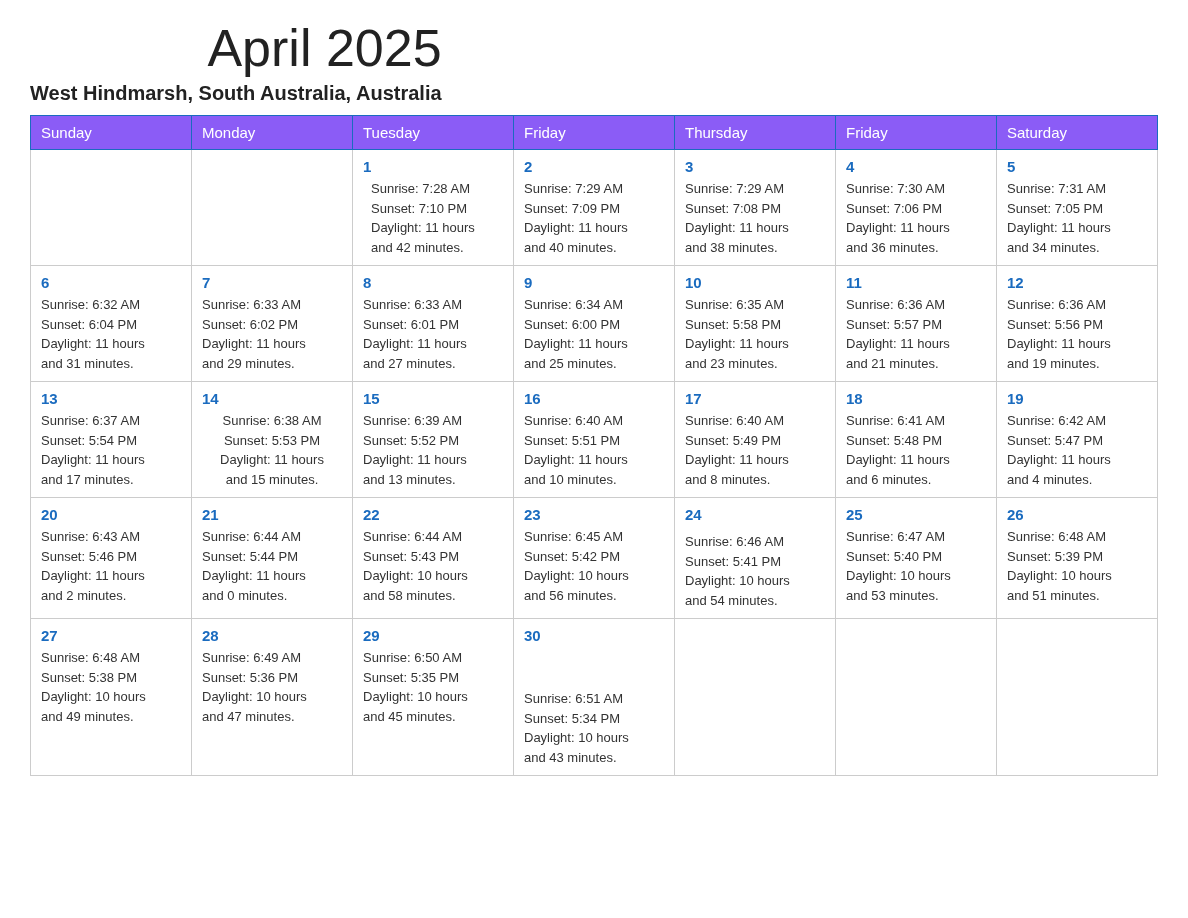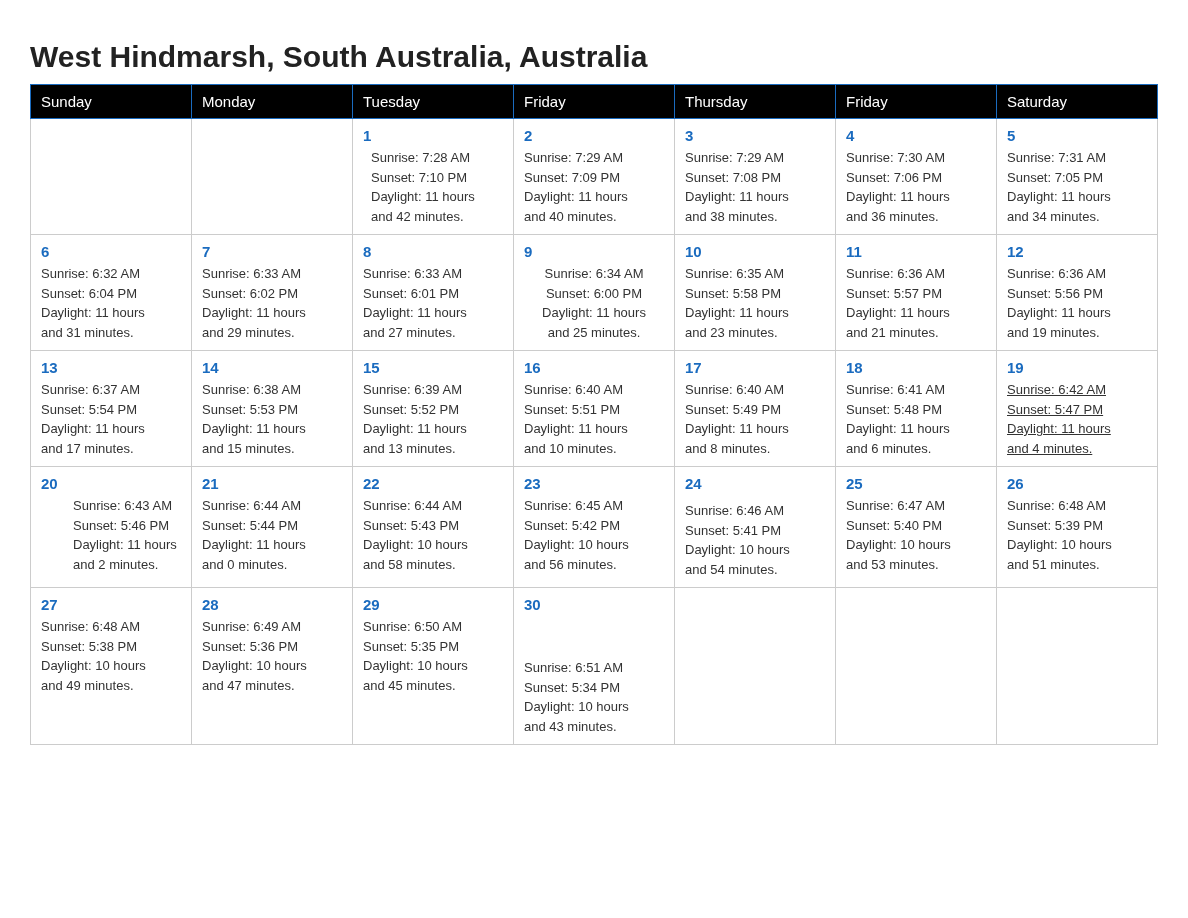--- a/index.html
+++ b/index.html
@@ -25,32 +25,32 @@
     .title-block {
       text-align: right;
     }
     .month-title {
       font-size: 52px;
       font-weight: normal;
       color: #222;
       line-height: 1.1;
     }
     .location-title {
-      font-size: 30px;
+      font-size: 20px;
       font-weight: bold;
       color: #222;
-      margin-top: 20px;
+      margin-top: 5px;
     }
     .calendar {
       width: 100%;
       border-collapse: collapse;
       margin-top: 10px;
     }
     .calendar th {
-      background-color: #000000;
+      background-color: #8b5cf6;
       color: #fff;
       padding: 8px 10px;
       text-align: left;
       font-size: 15px;
       font-weight: normal;
       border: 1px solid #1a6bbf;
     }
     .calendar td {
       vertical-align: top;
       padding: 8px 10px;
@@ -99,20 +99,21 @@
       margin-left: 1px;
       position: relative;
       top: 2px;
     }
   </style>
 </head>
 <body>
 
 <div class="header">
   <div class="title-block">
+    <div class="month-title">April 2025</div>
     <div class="location-title">West Hindmarsh, South Australia, Australia</div>
   </div>
 </div>
 
 <table class="calendar">
   <thead>
     <tr>
     <th>Sunday</th>
         <th>Monday</th>
         <th>Tuesday</th>
@@ -179,21 +180,21 @@
         </td>
         <td>
           <span class="day-num">8</span>
           <div class="day-info" style="white-space: pre-line;">Sunrise: 6:33 AM
 Sunset: 6:01 PM
 Daylight: 11 hours
 and 27 minutes.</div>
         </td>
         <td>
           <span class="day-num">9</span>
-          <div class="day-info" style="white-space: pre-line; text-align: center;">Sunrise: 6:34 AM
+          <div class="day-info" style="white-space: pre-line;">Sunrise: 6:34 AM
 Sunset: 6:00 PM
 Daylight: 11 hours
 and 25 minutes.</div>
         </td>
         <td>
           <span class="day-num">10</span>
           <div class="day-info" style="white-space: pre-line;">Sunrise: 6:35 AM
 Sunset: 5:58 PM
 Daylight: 11 hours
 and 23 minutes.</div>
@@ -216,21 +217,21 @@
       <tr>
         <td>
           <span class="day-num">13</span>
           <div class="day-info" style="white-space: pre-line;">Sunrise: 6:37 AM
 Sunset: 5:54 PM
 Daylight: 11 hours
 and 17 minutes.</div>
         </td>
         <td>
           <span class="day-num">14</span>
-          <div class="day-info" style="white-space: pre-line;">Sunrise: 6:38 AM
+          <div class="day-info" style="white-space: pre-line; text-align: center;">Sunrise: 6:38 AM
 Sunset: 5:53 PM
 Daylight: 11 hours
 and 15 minutes.</div>
         </td>
         <td>
           <span class="day-num">15</span>
           <div class="day-info" style="white-space: pre-line;">Sunrise: 6:39 AM
 Sunset: 5:52 PM
 Daylight: 11 hours
 and 13 minutes.</div>
@@ -251,30 +252,30 @@
         </td>
         <td>
           <span class="day-num">18</span>
           <div class="day-info" style="white-space: pre-line;">Sunrise: 6:41 AM
 Sunset: 5:48 PM
 Daylight: 11 hours
 and 6 minutes.</div>
         </td>
         <td>
           <span class="day-num">19</span>
-          <div class="day-info" style="white-space: pre-line; text-decoration: underline;">Sunrise: 6:42 AM
+          <div class="day-info" style="white-space: pre-line;">Sunrise: 6:42 AM
 Sunset: 5:47 PM
 Daylight: 11 hours
 and 4 minutes.</div>
         </td>
       </tr>
       <tr>
         <td>
           <span class="day-num">20</span>
-          <div class="day-info" style="white-space: pre-line; margin-left: 32px;">Sunrise: 6:43 AM
+          <div class="day-info" style="white-space: pre-line;">Sunrise: 6:43 AM
 Sunset: 5:46 PM
 Daylight: 11 hours
 and 2 minutes.</div>
         </td>
         <td>
           <span class="day-num">21</span>
           <div class="day-info" style="white-space: pre-line;">Sunrise: 6:44 AM
 Sunset: 5:44 PM
 Daylight: 11 hours
 and 0 minutes.</div>

